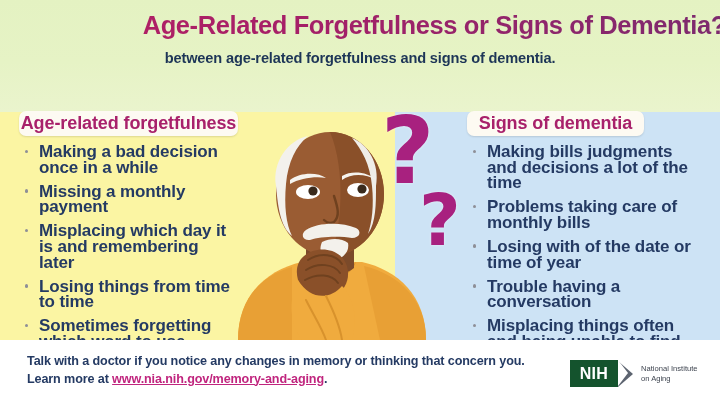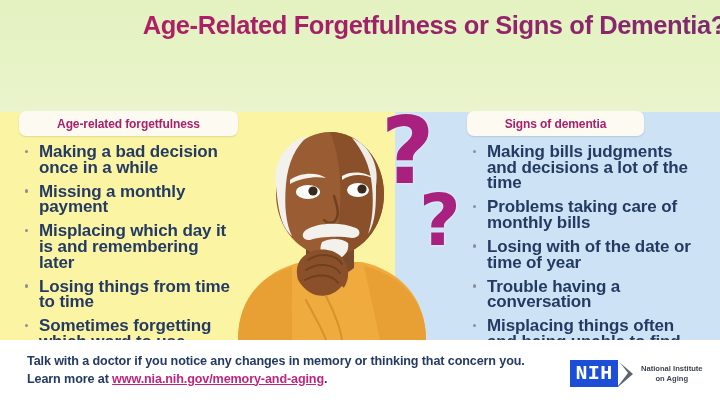--- a/index.html
+++ b/index.html
@@ -82,21 +82,21 @@
   .qm-small{left:44px;top:72px;font-size:72px;}
 
   
   .pill{
     position:absolute;
     height:25px;
     background:#fdfaf2;
     border-radius:7px;
     box-shadow:0 1px 2px rgba(0,0,0,.12);
     display:flex;align-items:center;justify-content:center;
-    font-size:12px;font-weight:bold;
+    font-size:18px;font-weight:bold;
     color:#a8216b;
     letter-spacing:-0.1px;
   }
   .pill-left{left:19px;top:111px;width:219px;}
   .pill-right{left:467px;top:111px;width:177px;}
 
   
   .list{
     position:absolute;
     color:#243a63;
@@ -136,58 +136,58 @@
   .nih-logo{
     position:absolute;left:570px;top:20px;
     display:flex;align-items:center;
   }
   .nih-mark{
     position:relative;
     display:flex;align-items:center;
   }
   .nih-box{
     width:48px;height:27px;
-    background:#1d4ed8;
+    background:#14532d;
     display:flex;align-items:center;justify-content:center;
     color:#ffffff;
-    font-size:20px;font-weight:bold;
+    font-size:16px;font-weight:bold;
     letter-spacing:0.3px;
-    font-family:Liberation Mono, monospace;
+    font-family:Liberation Sans, sans-serif;
   }
   .nih-chevron{
     width:0;height:0;
     border-top:13.5px solid transparent;
     border-bottom:13.5px solid transparent;
     border-left:15px solid #5d6470;
   }
   .nih-chevron-in{
     position:absolute;left:48px;top:0;
     width:0;height:0;
     border-top:13.5px solid transparent;
     border-bottom:13.5px solid transparent;
     border-left:10px solid #ffffff;
   }
   .nih-words{
     margin-left:8px;
     font-size:7.6px;
     line-height:10px;
     color:#3f4550;
-    font-weight:bold;
-    text-align:center;
+    font-weight:normal;
   }
   .nih-words span{display:block;white-space:nowrap;}
 </style>
 </head>
 <body>
 
 <div class="infographic">
 
   <div class="header">
     <div class="title">Age-Related Forgetfulness or Signs of Dementia?</div>
     <div class="subtitle">
+      <span class="line">between age-related forgetfulness and signs of dementia.</span>
     </div>
   </div>
 
   <div class="panels">
     <div class="panel-left"></div>
     <div class="panel-right"></div>
   </div>
 
   <div class="illustration">
     <svg class="person" viewBox="0 0 200 230" xmlns="http://www.w3.org/2000/svg">

